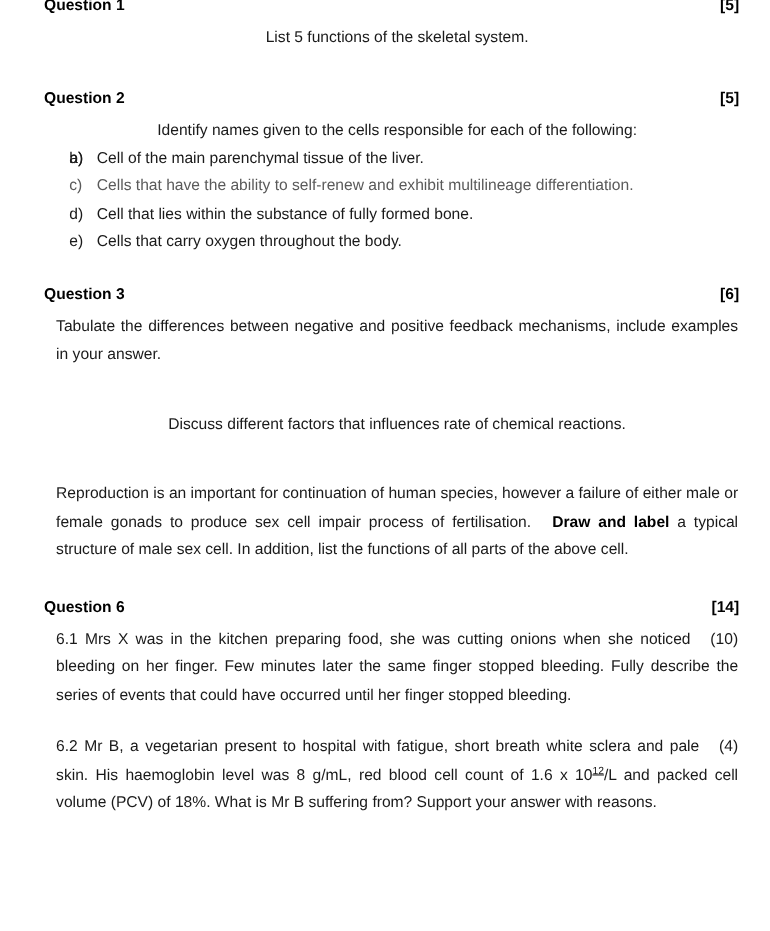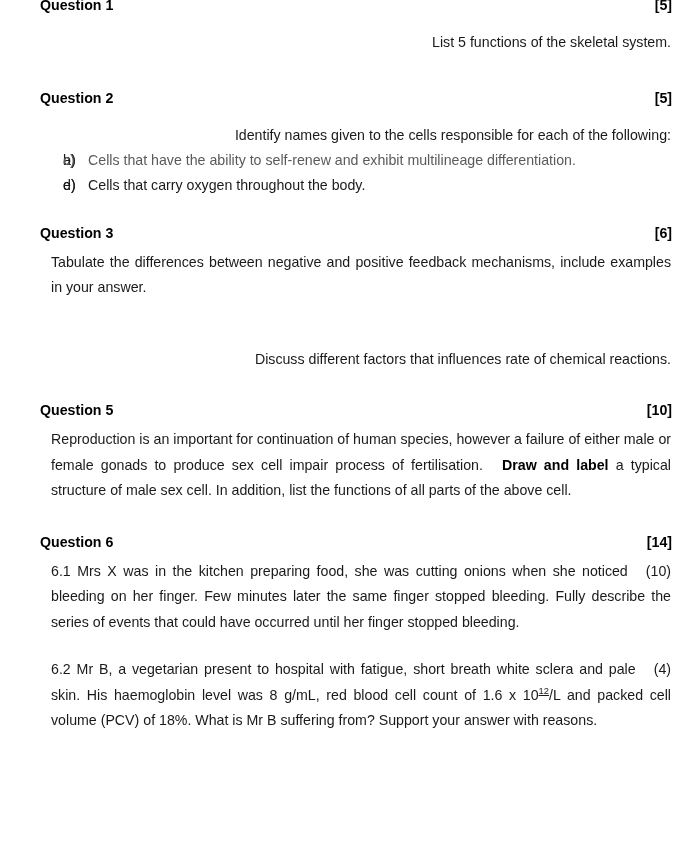--- a/index.html
+++ b/index.html
@@ -46,22 +46,21 @@
   .qbody {
     font-size: 14.2px;
     line-height: 25.5px;
     color: #1a1a1a;
     padding-left: 51px;
     padding-right: 29px;
     text-align: justify;
     text-justify: inter-word;
   }
   .qbody.plain {
-    text-align: right;
-    margin-top: 8px;
+    text-align: center;
   }
   .qbody b {
     font-weight: bold;
     color: #000;
     padding-left: 12px;
   }
   
   .tailmark {
     float: right;
     padding-left: 18px;
@@ -122,27 +121,29 @@
   </div>
   <div class="sp-8"></div>
   <div class="qbody plain">Identify names given to the cells responsible for each of the following:</div>
 
   <ol class="alpha">
     <li>
       <span class="marker">a)</span>
     </li>
     <li>
       <span class="marker">b)</span>
+      <span>Cell of the main parenchymal tissue of the liver.</span>
     </li>
     <li class="faded">
       <span class="marker">c)</span>
       <span>Cells that have the ability to self-renew and exhibit multilineage differentiation.</span>
     </li>
     <li>
       <span class="marker">d)</span>
+      <span>Cell that lies within the substance of fully formed bone.</span>
     </li>
     <li>
       <span class="marker">e)</span>
       <span>Cells that carry oxygen throughout the body.</span>
     </li>
   </ol>
 
   <div class="sp-26"></div>
 
   <div class="qhead">
@@ -152,24 +153,20 @@
   <div class="sp-8"></div>
   <div class="qbody">Tabulate the differences between negative and positive feedback mechanisms, include examples in your answer.</div>
 
   <div class="sp-30"></div>
 
   <div class="sp-8"></div>
   <div class="qbody plain">Discuss different factors that influences rate of chemical reactions.</div>
 
   <div class="sp-30"></div>
 
-  <div class="qhead">
-    <span>Question 5</span>
-    <span class="marks">[10]</span>
-  </div>
   <div class="sp-8"></div>
   <div class="qbody">
     <span>Reproduction is an important for continuation of human species, however a failure of either male or female gonads to produce sex cell impair process of fertilisation. </span><b>Draw and label</b><span> a typical structure of male sex cell. In addition, list the functions of all parts of the above cell.</span>
   </div>
 
   <div class="sp-30"></div>
 
   <div class="qhead">
     <span>Question 6</span>
     <span class="marks">[14]</span>

